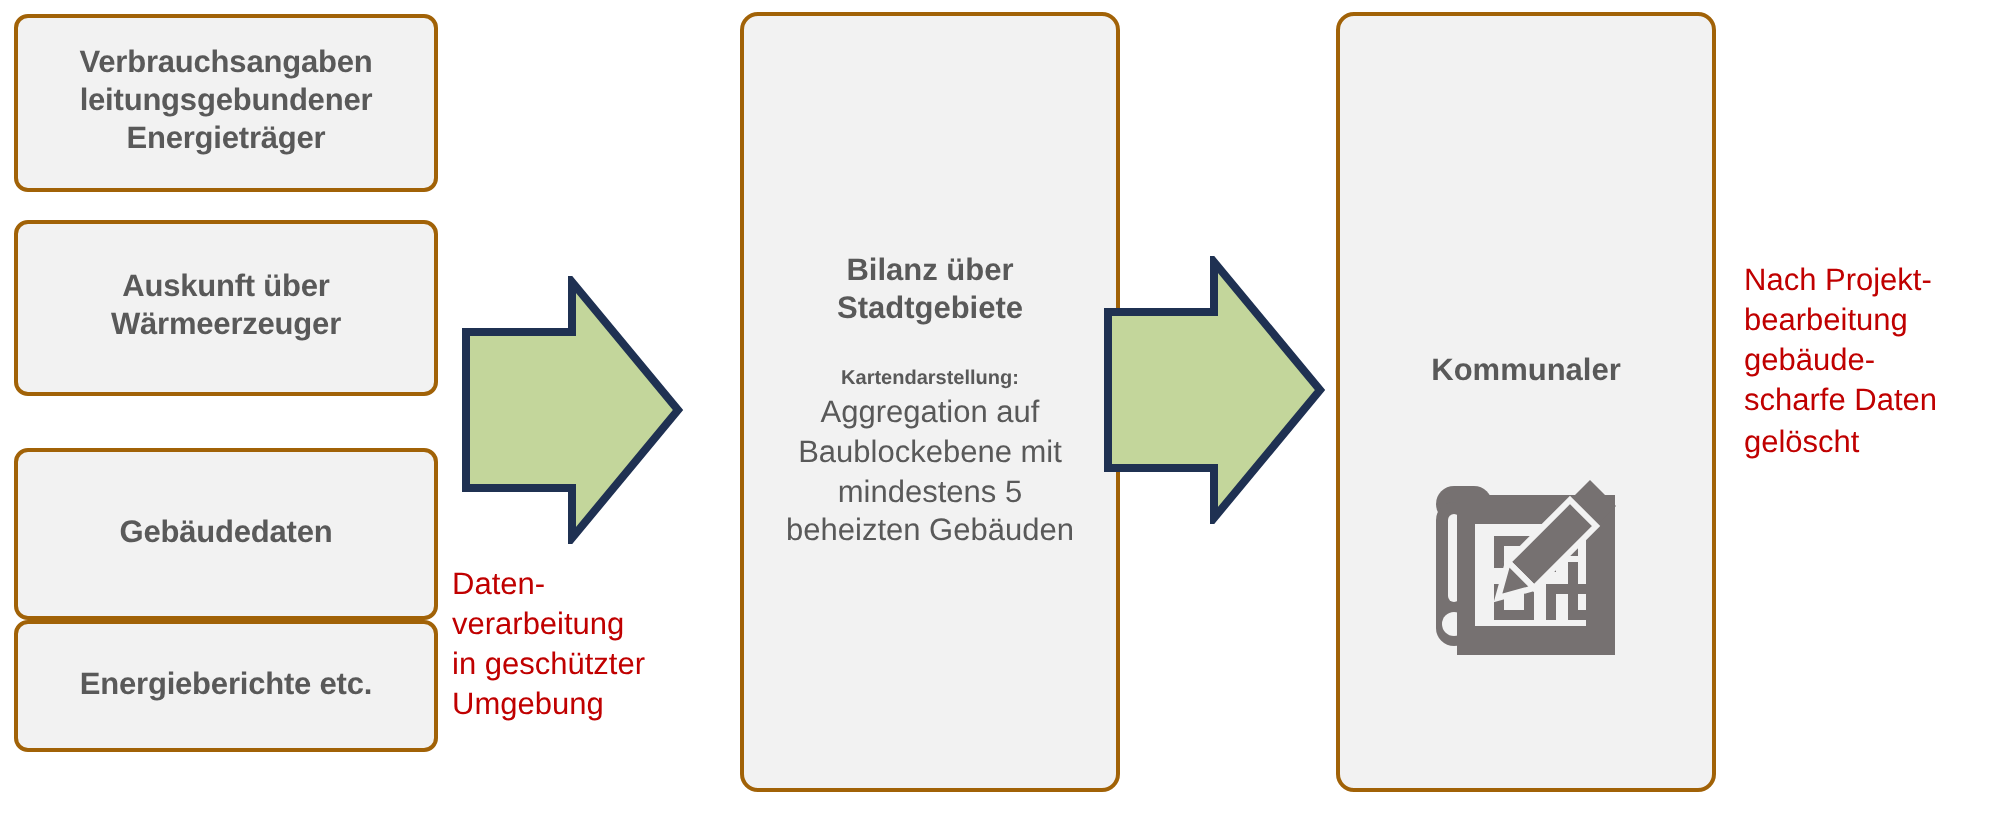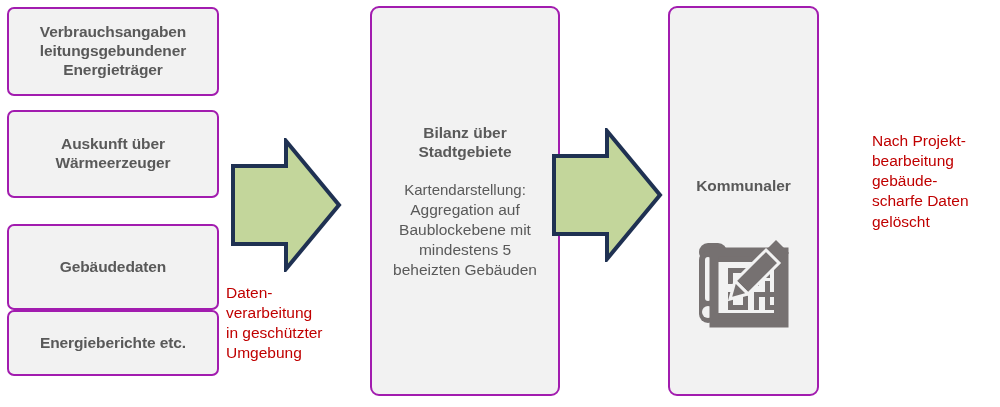--- a/index.html
+++ b/index.html
@@ -17,21 +17,21 @@
     height: 407px;
     background: #FFFFFF;
     overflow: hidden;
   }
 
   
   .box {
     position: absolute;
     box-sizing: border-box;
     background: #F2F2F2;
-    border: 2px solid #a21caf;
+    border: 2px solid #a16207;
     border-radius: 7px;
     display: flex;
     flex-direction: column;
     align-items: center;
     justify-content: center;
     text-align: center;
     color: #595959;
     font-weight: bold;
     line-height: 1.22;
   }
@@ -55,41 +55,41 @@
   #process-box {
     left: 370px;
     top: 6px;
     width: 190px;
     height: 390px;
     border-radius: 9px;
   }
   #result-box {
     left: 668px;
     top: 6px;
-    width: 151px;
+    width: 190px;
     height: 390px;
     border-radius: 9px;
     justify-content: flex-start;
   }
 
   .proc-inner {
     width: 100%;
     padding: 0 8px;
     box-sizing: border-box;
   }
   .proc-title {
     font-size: 15.5px;
     font-weight: bold;
     color: #595959;
     line-height: 1.25;
   }
   .proc-sub-head {
     margin-top: 20px;
-    font-size: 15px;
-    font-weight: normal;
+    font-size: 10px;
+    font-weight: bold;
     color: #595959;
     line-height: 1.25;
   }
   .proc-sub-body {
     font-size: 15.5px;
     font-weight: normal;
     color: #595959;
     line-height: 1.28;
   }
   .proc-sub-body .line { display: block; white-space: nowrap; }

